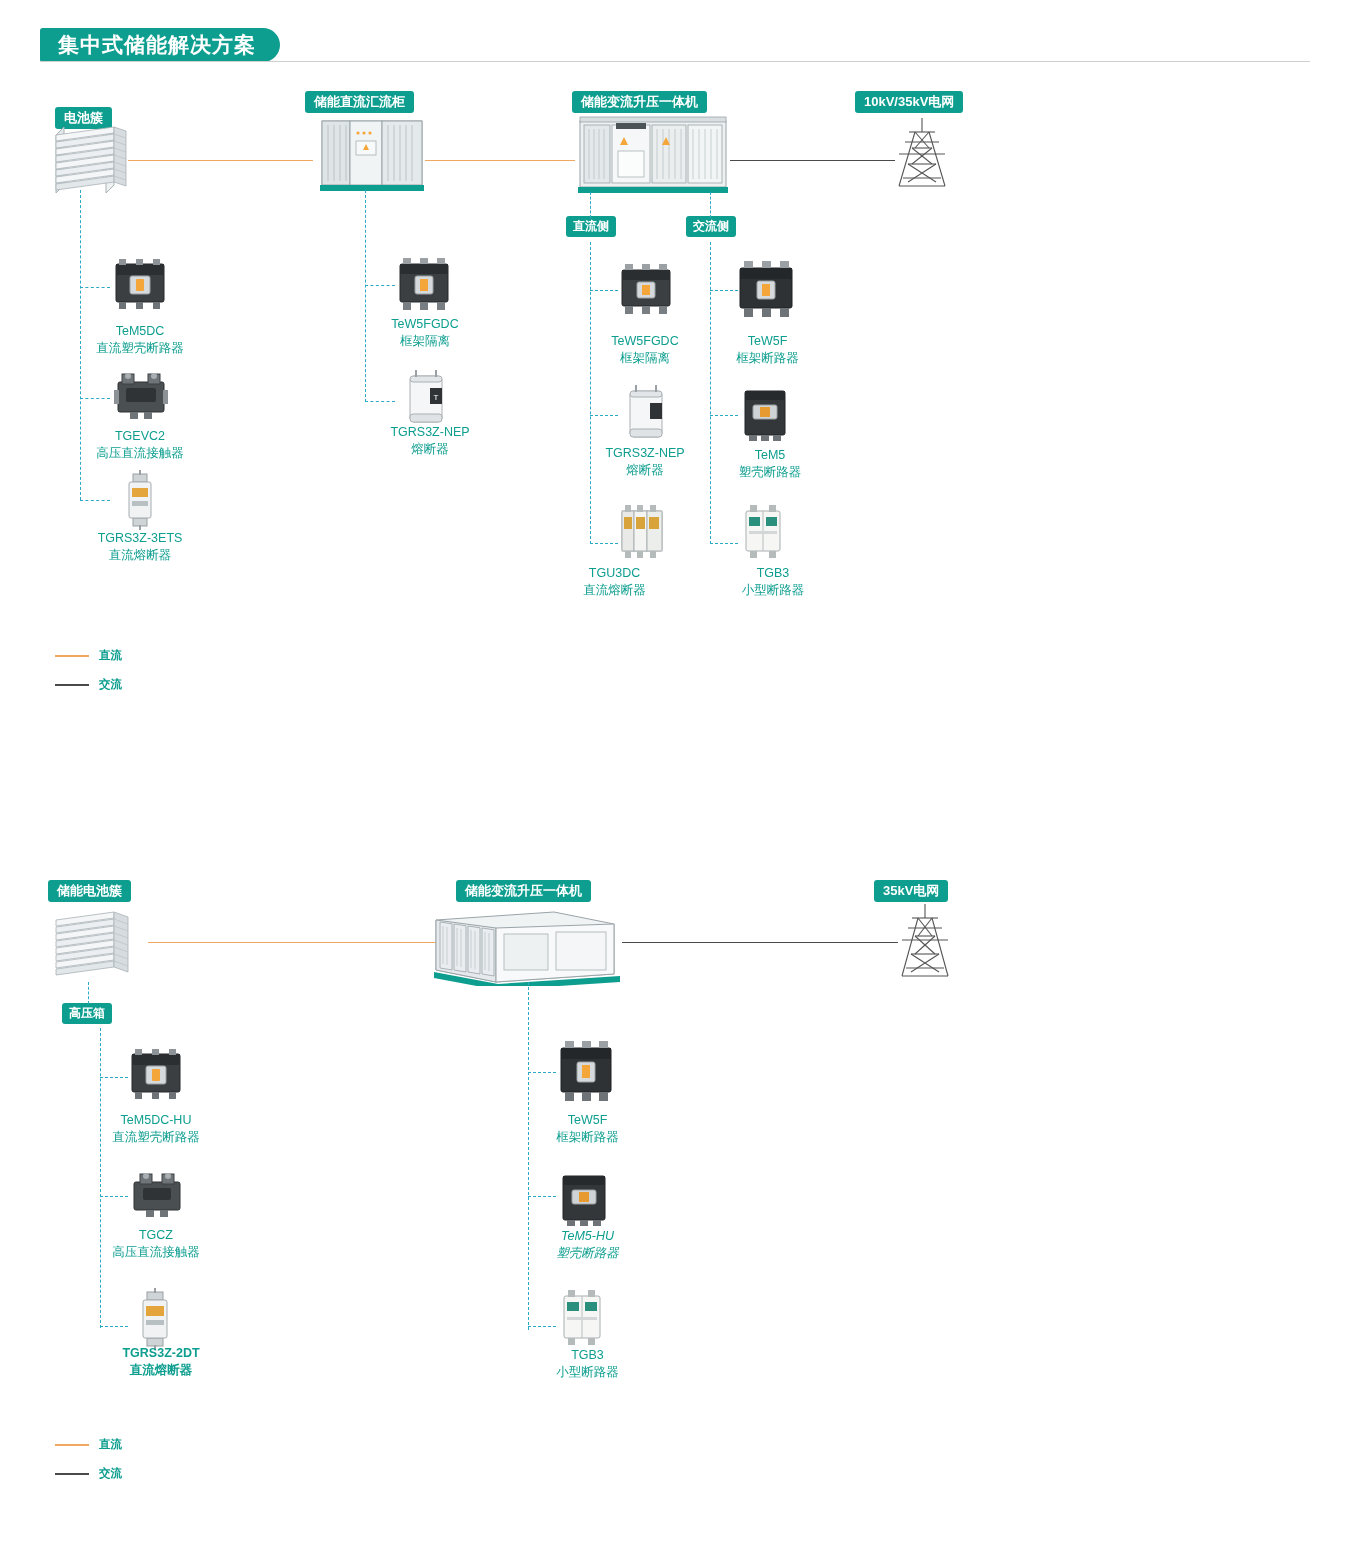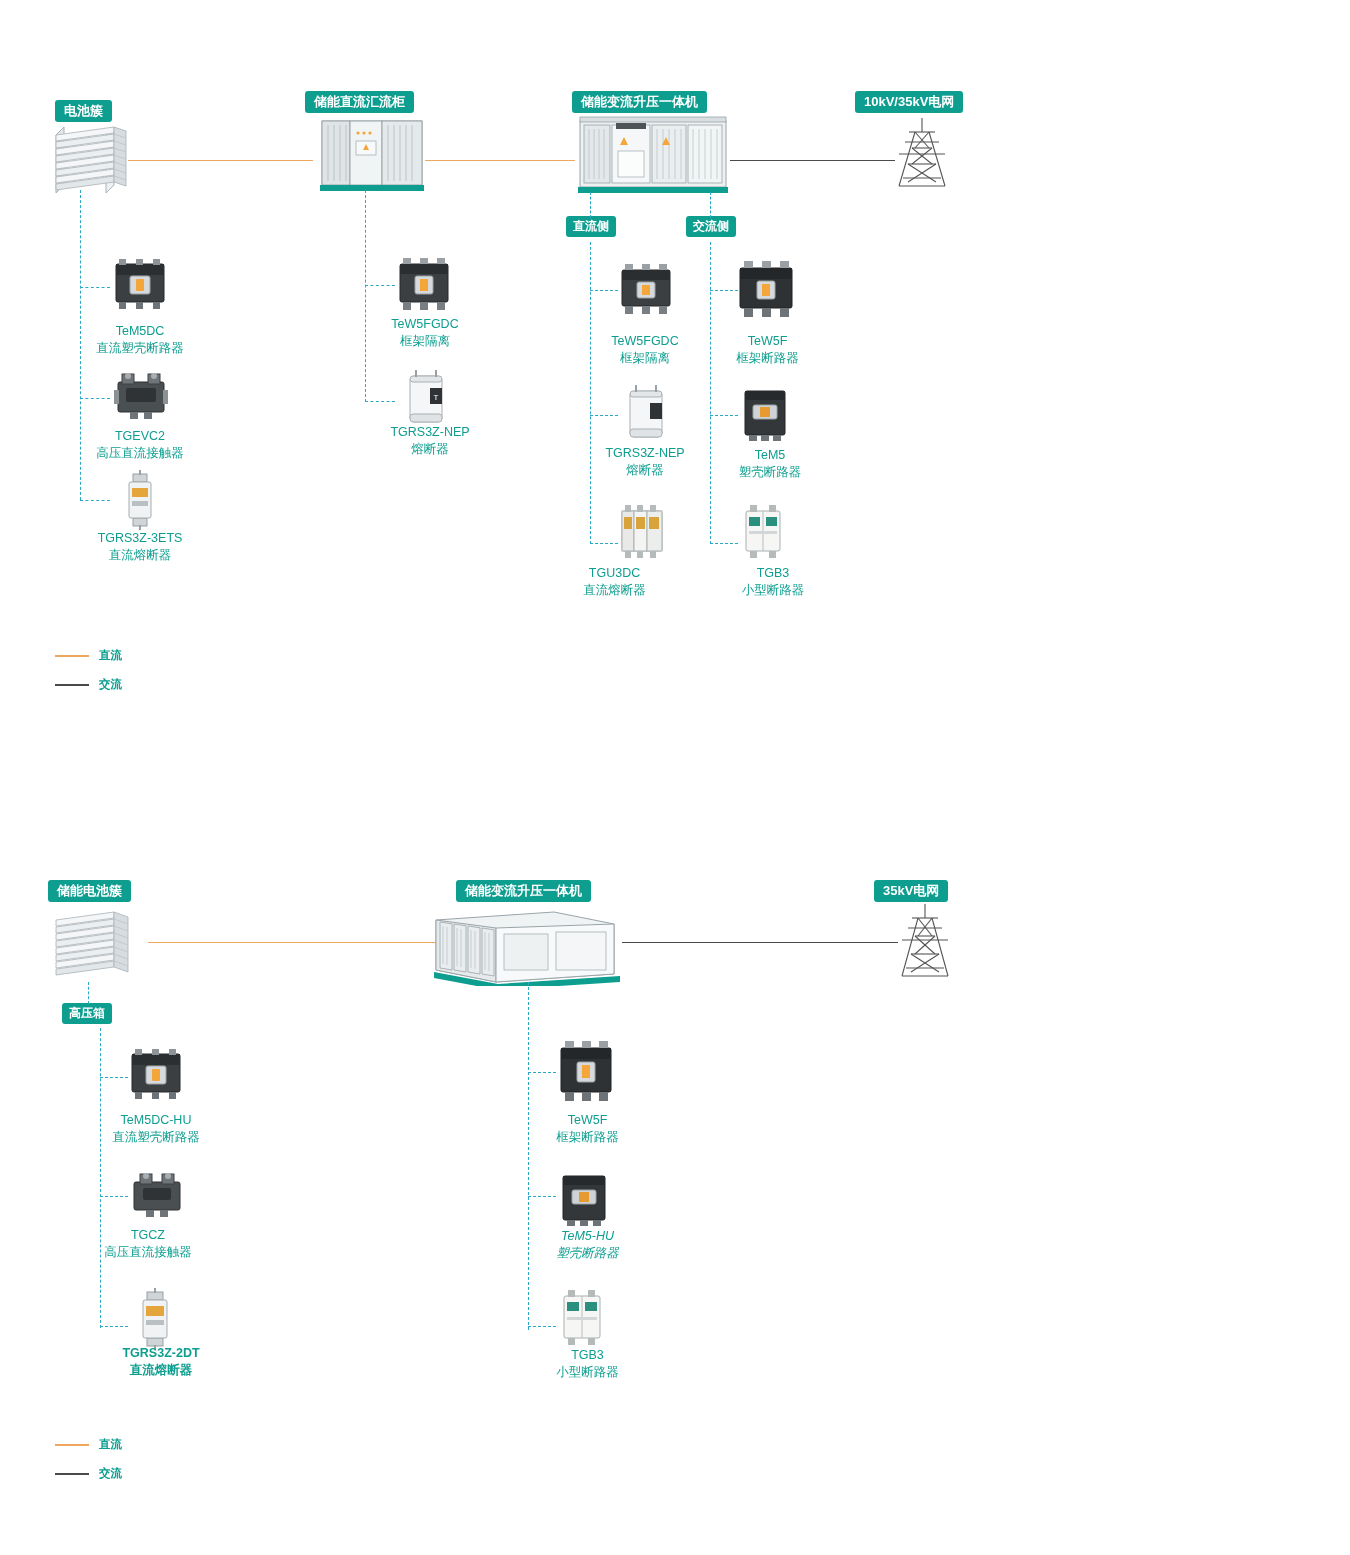--- a/index.html
+++ b/index.html
@@ -132,22 +132,28 @@
   
   .mccb { position: absolute; }
 
   svg { display: block; }
 </style>
 </head>
 <body>
 
 <div class="page">
 
-
-  <div class="node-label" style="left:55px; top:100px;">电池簇</div>
+  <div class="section-header" style="top:28px;">
+    <div class="bar">
+      <span>集中式储能解决方案</span>
+    </div>
+    <div class="rule"></div>
+  </div>
+
+  <div class="node-label" style="left:55px; top:107px;">电池簇</div>
   <div class="node-label" style="left:305px; top:91px;">储能直流汇流柜</div>
   <div class="node-label" style="left:572px; top:91px;">储能变流升压一体机</div>
   <div class="node-label" style="left:855px; top:91px;">10kV/35kV电网</div>
 
   <div class="hline" style="left:128px; top:160px; width:185px;"></div>
   <div class="hline" style="left:425px; top:160px; width:150px;"></div>
   <div class="hline ac" style="left:730px; top:160px; width:165px;"></div>
 
   <div class="art" style="left:48px; top:115px;">
     <svg width="86" height="80" viewBox="0 0 86 80">
@@ -642,21 +648,21 @@
       <rect x="6" y="14" width="46" height="28" rx="2" fill="#4a4f52" stroke="#2c3032"></rect>
       <rect x="12" y="6" width="12" height="10" fill="#6e7477" stroke="#3c4144"></rect>
       <rect x="34" y="6" width="12" height="10" fill="#6e7477" stroke="#3c4144"></rect>
       <circle cx="18" cy="8" r="3" fill="#a8aeb1"></circle>
       <circle cx="40" cy="8" r="3" fill="#a8aeb1"></circle>
       <rect x="15" y="20" width="28" height="12" rx="2" fill="#2f3335"></rect>
       <rect x="18" y="42" width="8" height="7" fill="#6e7477"></rect>
       <rect x="32" y="42" width="8" height="7" fill="#6e7477"></rect>
     </svg>
   </div>
-  <div class="caption" style="left:68px; top:1227px; width:160px;">
+  <div class="caption" style="left:76px; top:1227px; width:160px;">
     <span>TGCZ</span>
     <span class="l2">高压直流接触器</span>
   </div>
 
   <div class="art" style="left:133px; top:1288px;">
     <svg width="44" height="62" viewBox="0 0 44 62">
       <rect x="14" y="4" width="16" height="8" fill="#cfd4d7" stroke="#9aa0a3"></rect>
       <rect x="14" y="50" width="16" height="8" fill="#cfd4d7" stroke="#9aa0a3"></rect>
       <rect x="10" y="12" width="24" height="38" rx="2" fill="#f0f2f3" stroke="#a7adb0"></rect>
       <rect x="13" y="18" width="18" height="10" fill="#e4a63c"></rect>

